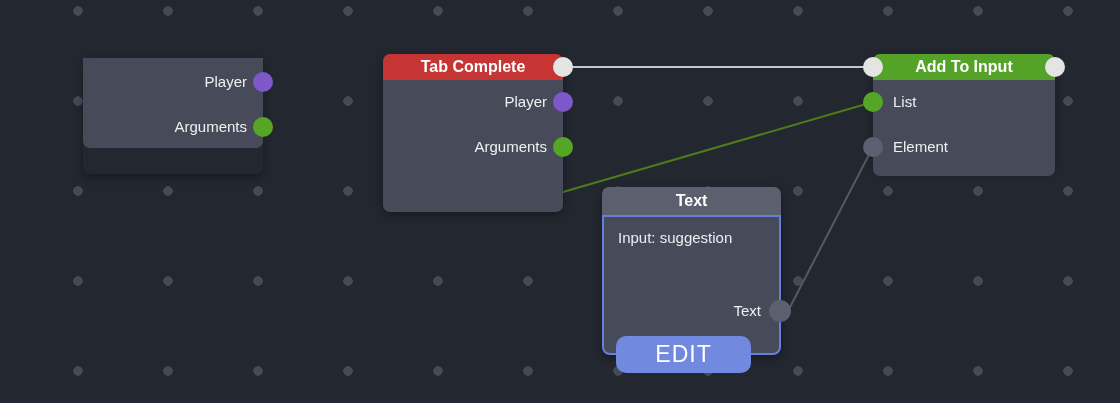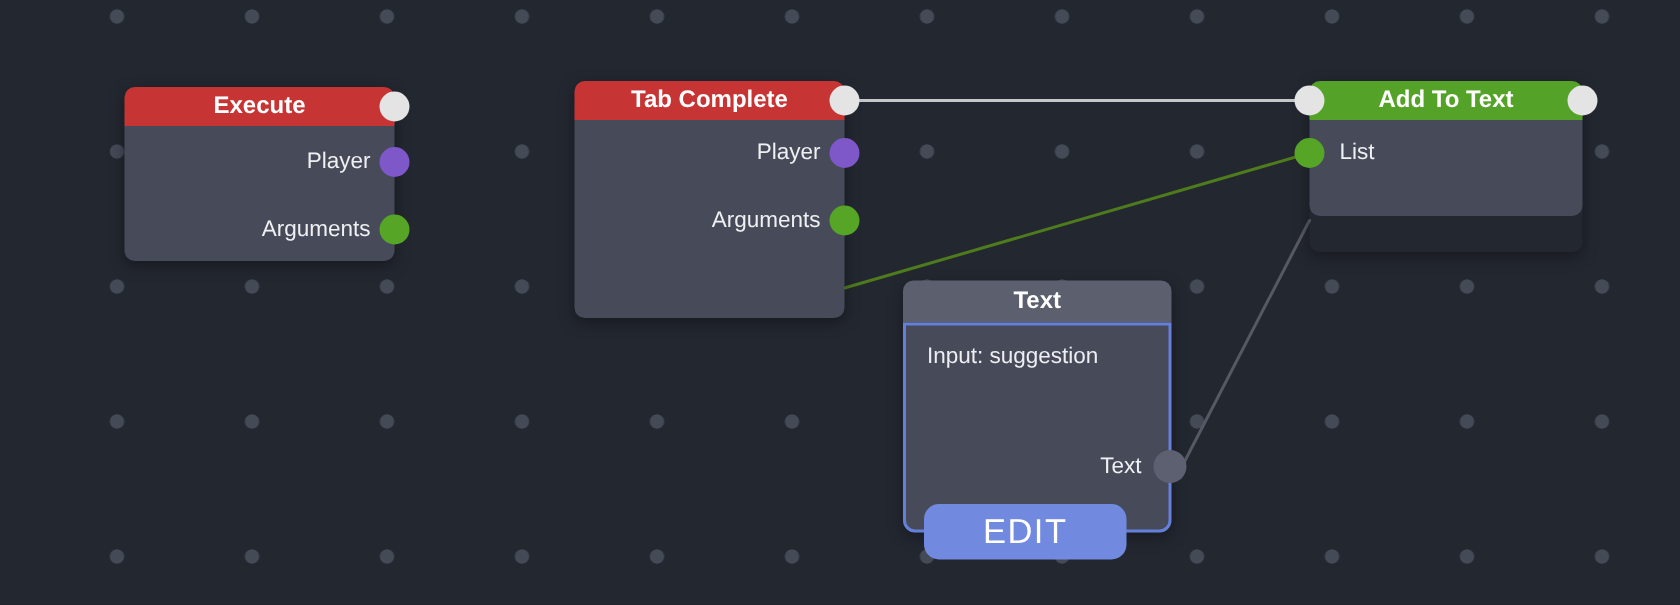--- a/index.html
+++ b/index.html
@@ -82,21 +82,21 @@
   #node-execute .node-body { height: 90px; }
   #node-execute .row-player    { top: 40px; }
   #node-execute .row-arguments { top: 85px; }
 
   
   #node-tab { left: 383px; top: 54px; width: 180px; height: 158px; }
   #node-tab .node-body { height: 132px; }
 
   
   #node-add { left: 873px; top: 54px; width: 182px; height: 114px; }
-  #node-add .node-body { height: 64px; }
+  #node-add .node-body { height: 96px; }
 
   
   #node-text { left: 602px; top: 187px; width: 179px; height: 168px; }
   #node-text .node-header { height: 28px; background: #5b5f6e; }
   #node-text .node-body {
     height: 140px;
     box-sizing: border-box;
     border: 2px solid #6480db;
     border-radius: 0 0 8px 8px;
   }
@@ -128,24 +128,20 @@
 
 <div class="stage">
 
   <svg id="wires">
       <line x1="563" y1="67" x2="873" y2="67" stroke="#c6c7c9" stroke-width="2" stroke-linecap="round"></line>
       <line x1="563" y1="192" x2="873" y2="102" stroke="#4e7c1d" stroke-width="2" stroke-linecap="round"></line>
       <line x1="788" y1="311" x2="873" y2="147" stroke="#565964" stroke-width="2" stroke-linecap="round"></line>
     </svg>
 
   <div class="node" id="node-execute">
-    <div class="node-header" style="background-color: rgb(199, 52, 52);">
-      <span>Execute</span>
-      <span class="flow-dot r" style="background-color: rgb(228, 228, 228);"></span>
-    </div>
     <div class="node-body">
       <div class="port-row out row-player" style="top:14px">
         <span>Player</span>
         <span class="dot" style="background-color: rgb(126, 87, 201);"></span>
       </div>
       <div class="port-row out row-arguments" style="top:59px">
         <span>Arguments</span>
         <span class="dot" style="background-color: rgb(87, 165, 39);"></span>
       </div>
     </div>
@@ -164,27 +160,31 @@
       <div class="port-row out" style="top:57px">
         <span>Arguments</span>
         <span class="dot" style="background-color: rgb(87, 165, 39);"></span>
       </div>
     </div>
   </div>
 
   <div class="node" id="node-add">
     <div class="node-header" style="background-color: rgb(84, 162, 40);">
       <span class="flow-dot l" style="background-color: rgb(228, 228, 228);"></span>
-      <span>Add To Text</span>
+      <span>Add To Input</span>
       <span class="flow-dot r" style="background-color: rgb(228, 228, 228);"></span>
     </div>
     <div class="node-body">
       <div class="port-row in" style="top:12px">
         <span class="dot" style="background-color: rgb(87, 165, 39);"></span>
         <span>List</span>
+      </div>
+      <div class="port-row in" style="top:57px">
+        <span class="dot" style="background-color: rgb(93, 96, 112);"></span>
+        <span>Element</span>
       </div>
     </div>
   </div>
 
   <div class="node" id="node-text">
     <div class="node-header" style="background-color: rgb(91, 95, 110);">
       <span>Text</span>
     </div>
     <div class="node-body" style="border-color: rgb(100, 128, 219); text-decoration: underline;">
       <div class="input-line">Input: suggestion</div>

